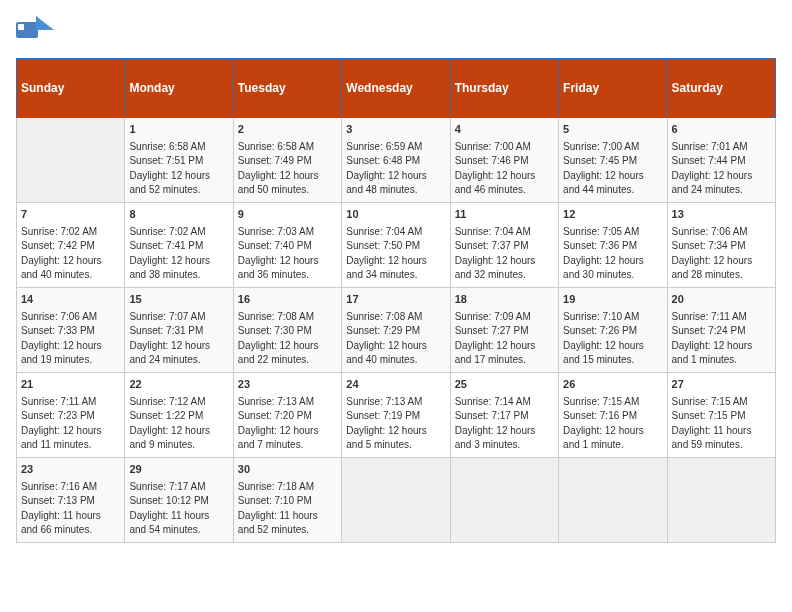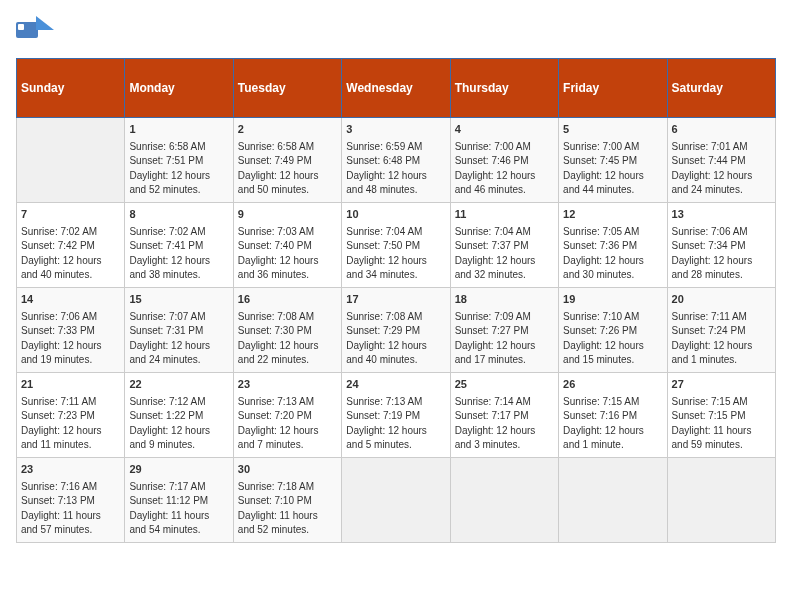--- a/index.html
+++ b/index.html
@@ -315,26 +315,26 @@
           <div class="day-info">Daylight: 11 hours</div>
           <div class="day-info">and 59 minutes.</div>
         </td>
       </tr>
       <tr>
         <td>
           <span class="day-number">23</span>
           <div class="day-info">Sunrise: 7:16 AM</div>
           <div class="day-info">Sunset: 7:13 PM</div>
           <div class="day-info">Daylight: 11 hours</div>
-          <div class="day-info">and 57 minutes.</div>
+          <div class="day-info">and 66 minutes.</div>
         </td>
         <td>
           <span class="day-number">29</span>
           <div class="day-info">Sunrise: 7:17 AM</div>
-          <div class="day-info">Sunset: 11:12 PM</div>
+          <div class="day-info">Sunset: 10:12 PM</div>
           <div class="day-info">Daylight: 11 hours</div>
           <div class="day-info">and 54 minutes.</div>
         </td>
         <td>
           <span class="day-number">30</span>
           <div class="day-info">Sunrise: 7:18 AM</div>
           <div class="day-info">Sunset: 7:10 PM</div>
           <div class="day-info">Daylight: 11 hours</div>
           <div class="day-info">and 52 minutes.</div>
         </td>

